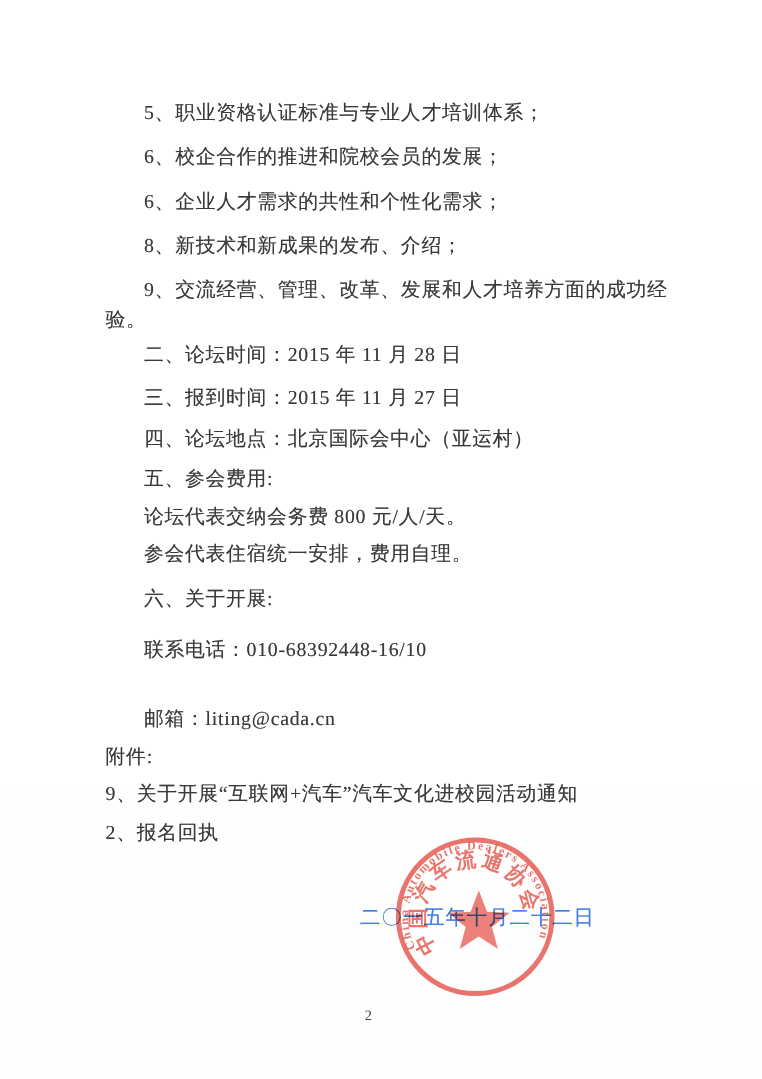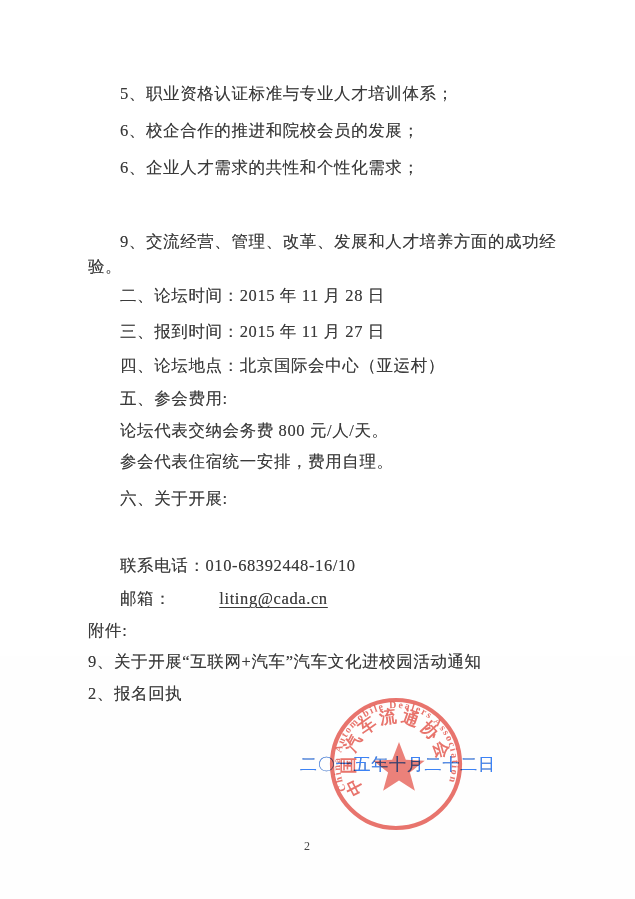--- a/index.html
+++ b/index.html
@@ -19,23 +19,21 @@
     position:absolute;
     margin:0;
     font-size:16.5px;
     line-height:20px;
     color:#3a3a3a;
     letter-spacing:0.6px;
     white-space:pre;
     text-shadow:0 0 .5px rgba(60,60,60,.55);
   }
   .email-link{
-    text-decoration:underline;
     text-underline-offset:3px;
-    margin-left:48px;
   }
   .date-line{
     position:absolute;
     top:753px;left:300px;
     font-size:17px;
     letter-spacing:0.8px;
     color:#3b82f6;
     white-space:pre;
     text-shadow:0 0 .5px rgba(60,60,60,.5);
   }
@@ -55,32 +53,33 @@
   }
 </style>
 </head>
 <body>
 
 <div class="page">
 
   <p class="line" style="top:84px;left:120px">5、职业资格认证标准与专业人才培训体系；</p>
   <p class="line" style="top:121px;left:120px">6、校企合作的推进和院校会员的发展；</p>
   <p class="line" style="top:158px;left:120px">6、企业人才需求的共性和个性化需求；</p>
+  <p class="line" style="top:195px;left:120px">8、新技术和新成果的发布、介绍；</p>
   <p class="line" style="top:232px;left:120px">9、交流经营、管理、改革、发展和人才培养方面的成功经</p>
   <p class="line" style="top:257px;left:88px">验。</p>
 
   <p class="line" style="top:286px;left:120px">二、论坛时间：2015 年 11 月 28 日</p>
   <p class="line" style="top:322px;left:120px">三、报到时间：2015 年 11 月 27 日</p>
   <p class="line" style="top:356px;left:120px">四、论坛地点：北京国际会中心（亚运村）</p>
   <p class="line" style="top:389px;left:120px">五、参会费用:</p>
   <p class="line" style="top:421px;left:120px">论坛代表交纳会务费 800 元/人/天。</p>
   <p class="line" style="top:452px;left:120px">参会代表住宿统一安排，费用自理。</p>
 
   <p class="line" style="top:489px;left:120px">六、关于开展:</p>
-  <p class="line" style="top:556px;left:120px">联系电话：010-68392448-16/10</p>
+  <p class="line" style="top:532px;left:120px">联系电话：010-68392448-16/10</p>
 
   <p class="line" style="top:589px;left:120px"><span>邮箱：</span><span class="email-link">liting@cada.cn</span></p>
 
   <p class="line" style="top:621px;left:88px">附件:</p>
   <p class="line" style="top:652px;left:88px">9、关于开展“互联网+汽车”汽车文化进校园活动通知</p>
   <p class="line" style="top:684px;left:88px">2、报名回执</p>
 
   <div class="date-line">二〇一五年十月二十二日</div>
 
   <svg class="seal" viewBox="0 0 144 144" width="144" height="144" aria-hidden="true">

